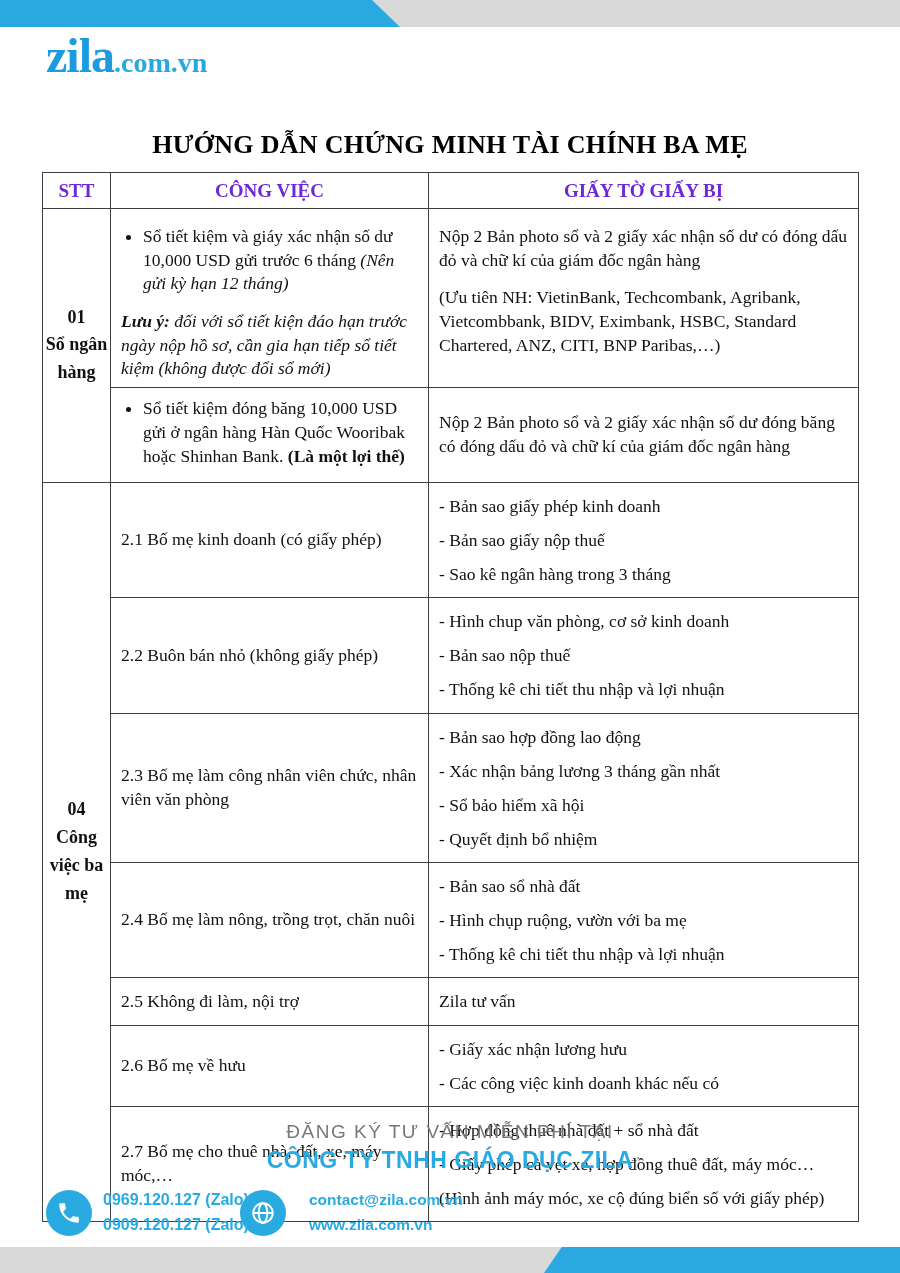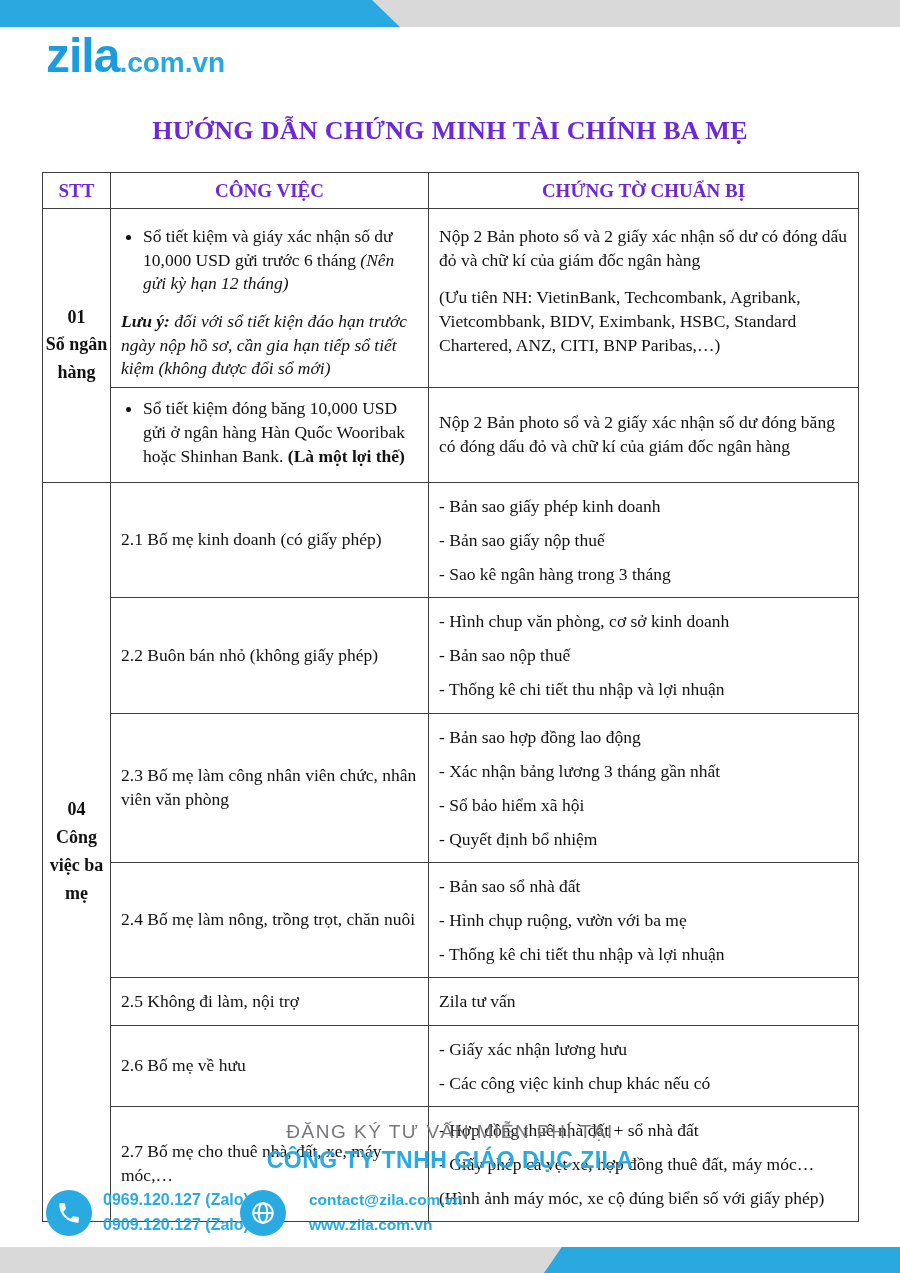--- a/index.html
+++ b/index.html
@@ -9,27 +9,27 @@
 
   
   .top-bar { position:absolute; top:0; left:0; width:900px; height:27px; background:#d9d9d9; }
   .top-bar-cyan { position:absolute; top:0; left:0; width:400px; height:27px; background:#29a9e0;
                   clip-path:polygon(0 0, 93% 0, 100% 100%, 0 100%); }
   .bottom-bar { position:absolute; bottom:0; left:0; width:900px; height:26px; background:#d9d9d9; }
   .bottom-bar-cyan { position:absolute; top:0; right:0; width:356px; height:26px; background:#29a9e0;
                      clip-path:polygon(5% 0, 100% 0, 100% 100%, 0 100%); }
 
   
-  .logo { position:absolute; left:46px; top:28px; font-family:Liberation Sans, sans-serif; }
+  .logo { position:absolute; left:46px; top:28px; font-family:Liberation Serif, serif; }
   .logo-main { font-size:48px; font-weight:800; color:#1d9bdf; letter-spacing:-1px; }
   .logo-suffix { font-size:28px; font-weight:600; color:#27a9e0; }
 
   
-  .title { position:absolute; top:116px; left:0; width:100%; text-align:center;
-           font-size:26px; font-weight:bold; color:#6d28d9; letter-spacing:0.3px; }
+  .title { position:absolute; top:130px; left:0; width:100%; text-align:center;
+           font-size:26px; font-weight:bold; color:#000000; letter-spacing:0.3px; }
 
   
   table.main { position:absolute; top:172px; left:42px; width:816px; border-collapse:collapse; table-layout:fixed; }
   table.main th, table.main td { border:1px solid #3f3f3f; }
   col.c1 { width:68px; } col.c2 { width:318px; } col.c3 { width:430px; }
   th { height:36px; font-size:19px; font-weight:bold; color:#6d28d9; text-align:center; }
   td { font-size:17.5px; line-height:1.35; vertical-align:middle; padding:6px 10px; }
   td.idcell { text-align:center; font-weight:bold; font-size:18px; line-height:1.55; padding:4px 2px; }
   td.top { vertical-align:top; padding-top:16px; }
   tr.r1a { height:160px; } tr.r1b { height:95px;padding-left:48px; }
@@ -79,21 +79,21 @@
   <table class="main">
     <colgroup>
         <col class="c1">
         <col class="c2">
         <col class="c3">
       </colgroup>
     <tbody>
         <tr>
       <th>STT</th>
       <th>CÔNG VIỆC</th>
-      <th>CHỨNG TỜ CHUẨN BỊ</th>
+      <th>GIẤY TỜ GIẤY BỊ</th>
     </tr>
 
     <tr class="r1a">
       <td class="idcell" rowspan="2">
         <div>01</div>
         <div>Sổ ngân hàng</div>
       </td>
       <td class="top">
         <ul class="blt">
           <li><span>Sổ tiết kiệm và giáy xác nhận số dư 10,000 USD gửi trước 6 tháng </span><i>(Nên gửi kỳ hạn 12 tháng)</i></li>
@@ -167,21 +167,21 @@
             <div class="docs">
         <div>Zila tư vấn</div>
       </div>
           </td>
     </tr>
     <tr class="r26">
       <td>2.6 Bố mẹ về hưu</td>
       <td>
             <div class="docs">
         <div>- Giấy xác nhận lương hưu</div>
-        <div>- Các công việc kinh chup khác nếu có</div>
+        <div>- Các công việc kinh doanh khác nếu có</div>
       </div>
           </td>
     </tr>
     <tr class="r27">
       <td>2.7 Bố mẹ cho thuê nhà, đất, xe, máy móc,…</td>
       <td>
             <div class="docs">
         <div>- Hợp đồng thuê nhà đất + sổ nhà đất</div>
         <div>- Giấy phép cà vẹt xe, hợp đồng thuê đất, máy móc…</div>
         <div>(Hình ảnh máy móc, xe cộ đúng biển số với giấy phép)</div>

